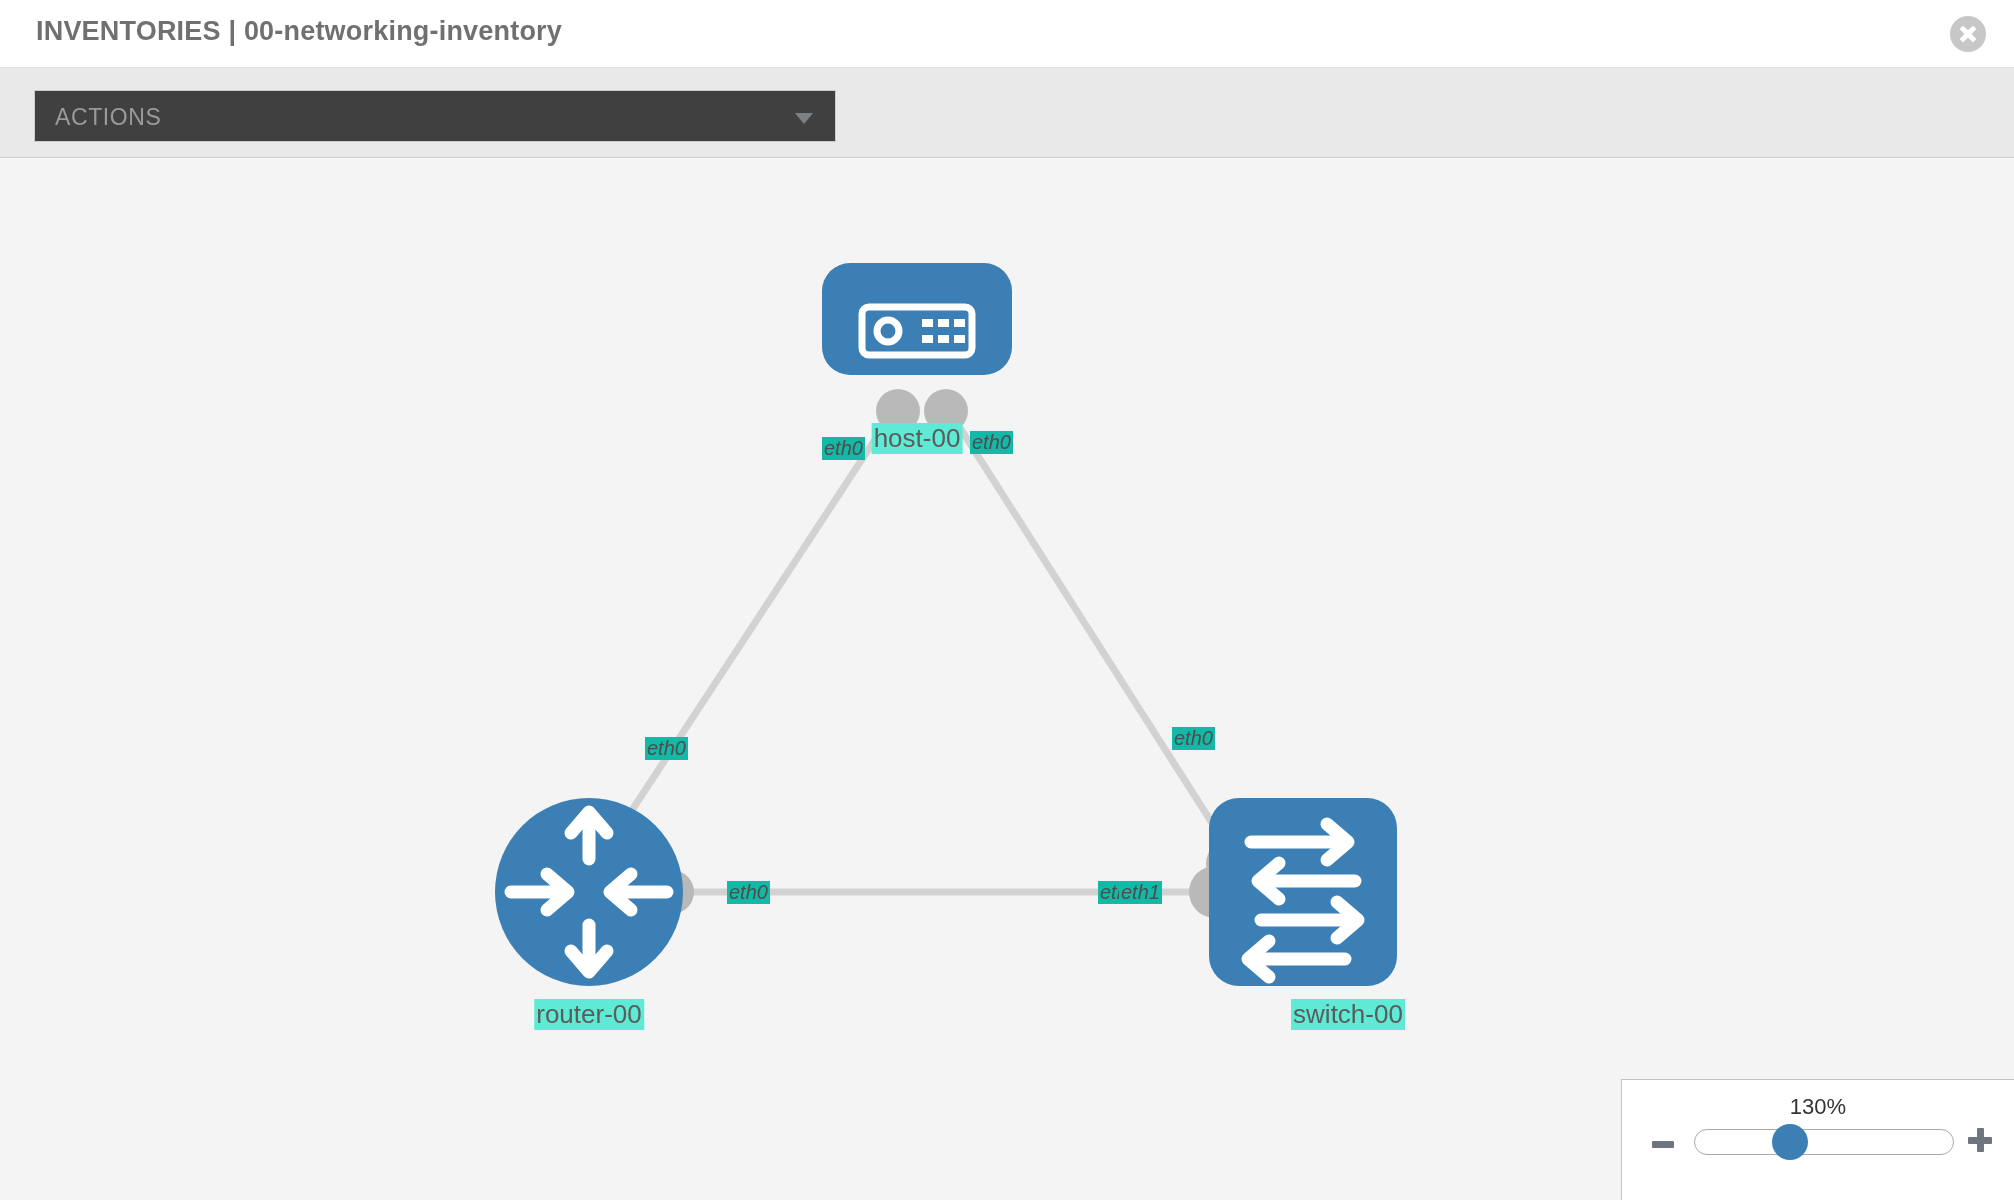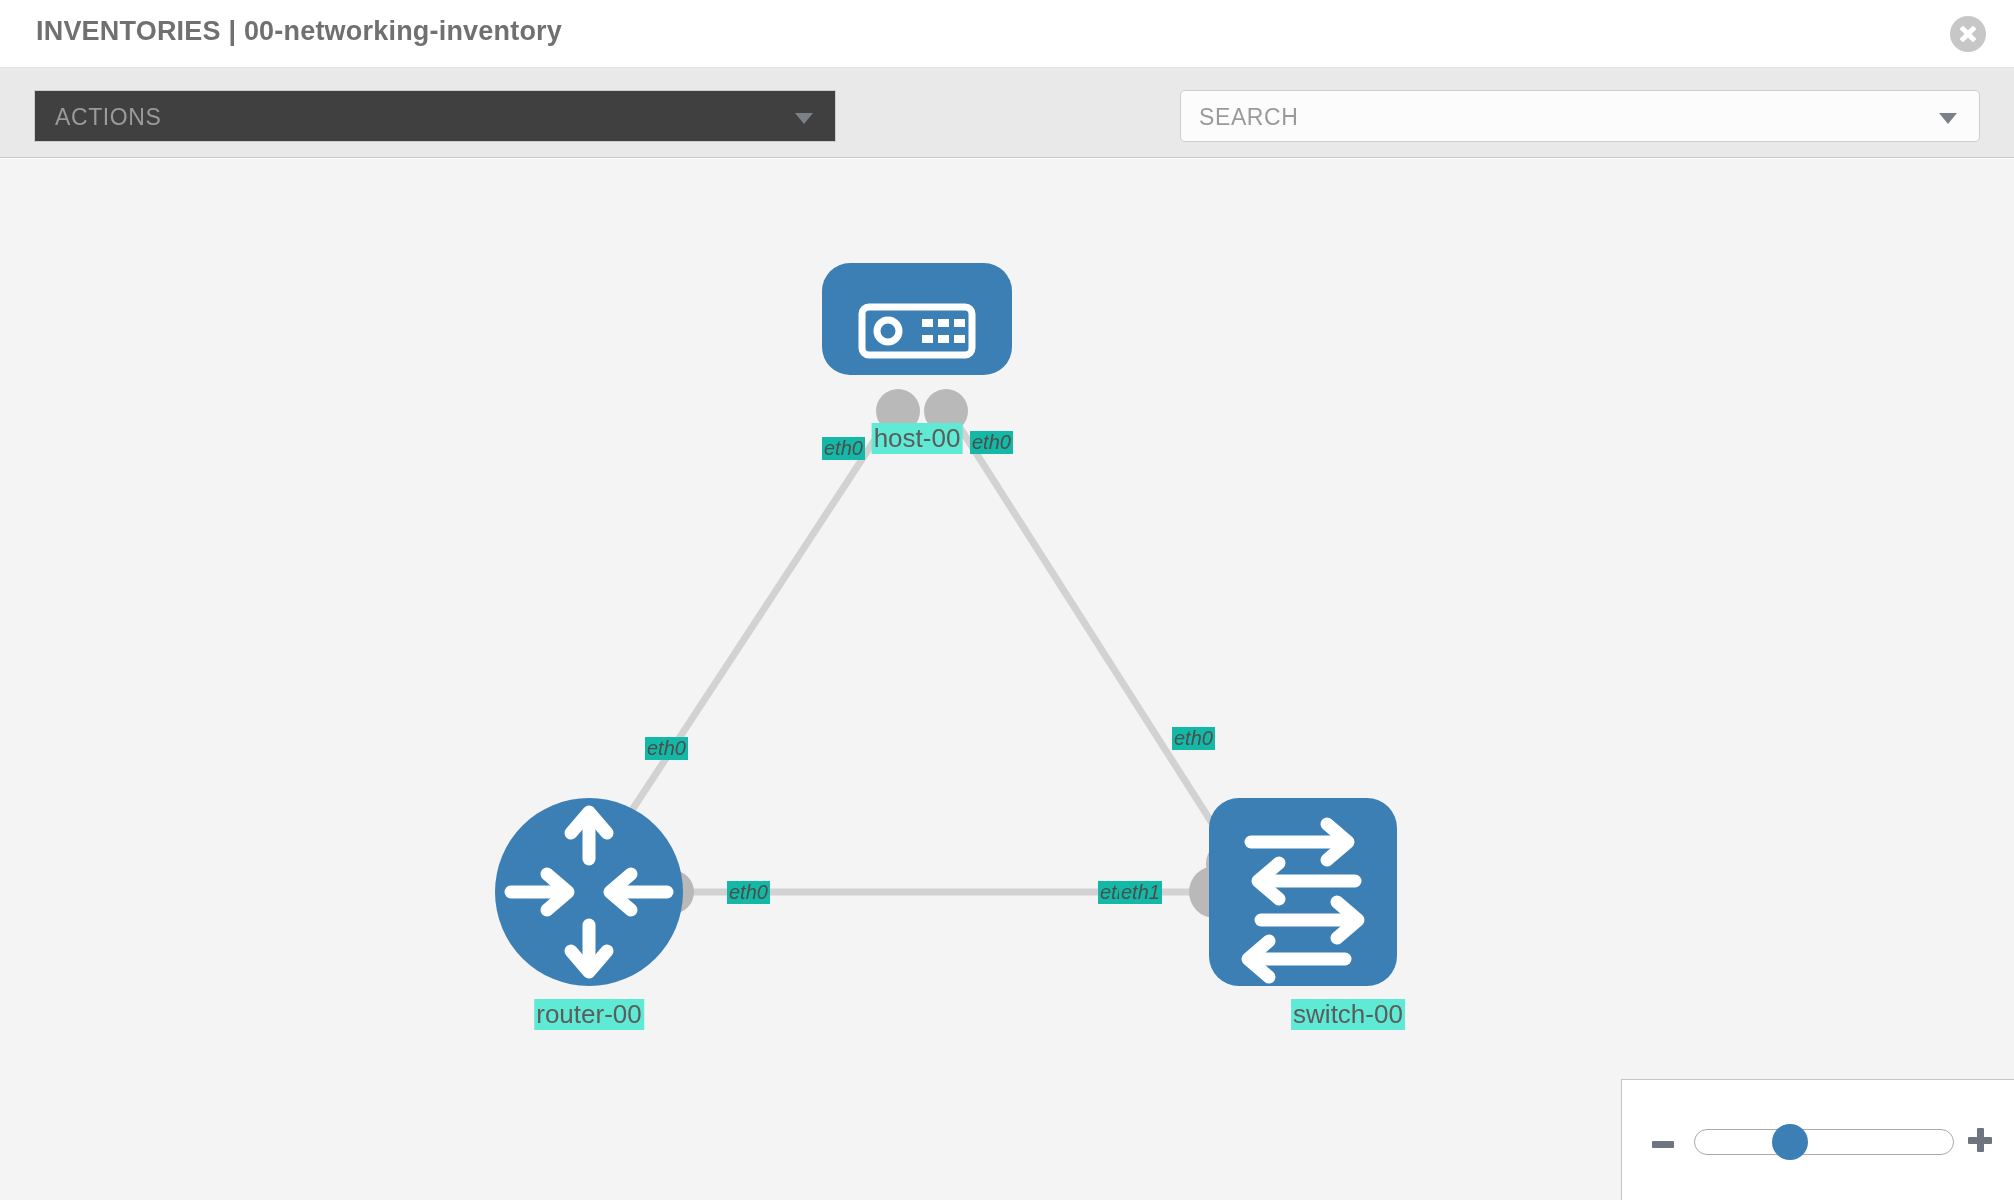--- a/index.html
+++ b/index.html
@@ -165,24 +165,20 @@
 
     <svg class="tool-icon icon-wrench" viewBox="0 0 24 24" style="top:90px;">
       <path fill="#6e7480" d="M20.3 4.1a5.6 5.6 0 0 1-6.9 6.9L5.6 18.8a2 2 0 0 1-2.8-2.8l7.8-7.8a5.6 5.6 0 0 1 6.9-6.9l-3.2 3.2.9 3 3 .9z"></path>
     </svg>
 
     <svg class="tool-icon icon-key" viewBox="0 0 24 24" style="top:90px;">
       <circle cx="7.5" cy="8.5" r="4.6" fill="none" stroke="#6e7480" stroke-width="2.6"></circle>
       <path fill="none" stroke="#6e7480" stroke-width="2.6" stroke-linecap="round" d="M10.9 11.9 L20 21 M16.6 17.6 L19.4 14.8 M19.2 20.2 L21.6 17.8"></path>
     </svg>
 
-    <div class="search-box">
-      <span class="search-label">SEARCH</span>
-      <span class="caret"></span>
-    </div>
   </div>
 
   <div class="canvas">
 
     <svg id="topology" width="2014" height="1041">
 
       <g>
         <line x1="895" y1="250" x2="600" y2="700" stroke="#d2d2d2" stroke-width="7"></line>
       </g>
       <g>
@@ -251,20 +247,21 @@
 
     <div class="edge-label" style="left:822px; top:278px;">eth0</div>
     <div class="edge-label" style="left:970px; top:272px;">eth0</div>
     <div class="edge-label" style="left:645px; top:578px;">eth0</div>
     <div class="edge-label" style="left:1172px; top:568px;">eth0</div>
     <div class="edge-label" style="left:727px; top:722px;">eth0</div>
     <div class="edge-label" style="left:1098px; top:722px;">eth</div>
     <div class="edge-label" style="left:1119px; top:722px;">eth1</div>
 
     <div class="zoom-panel" style="top:920px; left:1621px;">
+      <div class="zoom-pct">130%</div>
       <div class="zoom-minus"></div>
       <div class="zoom-track"></div>
       <div class="zoom-thumb"></div>
       <div class="zoom-plus"></div>
     </div>
 
   </div>
 </div>
 
 </body></html>

